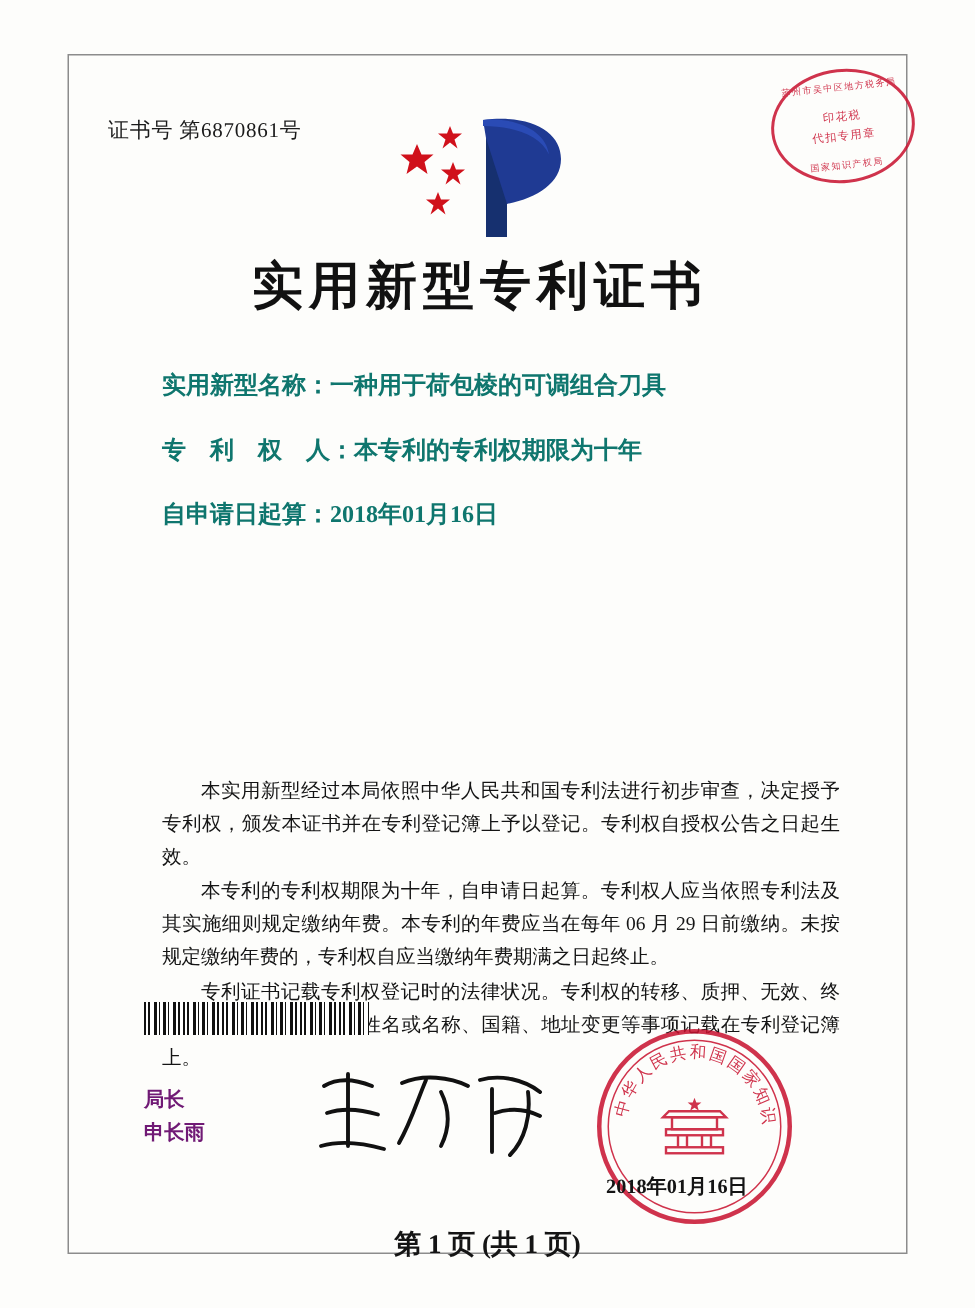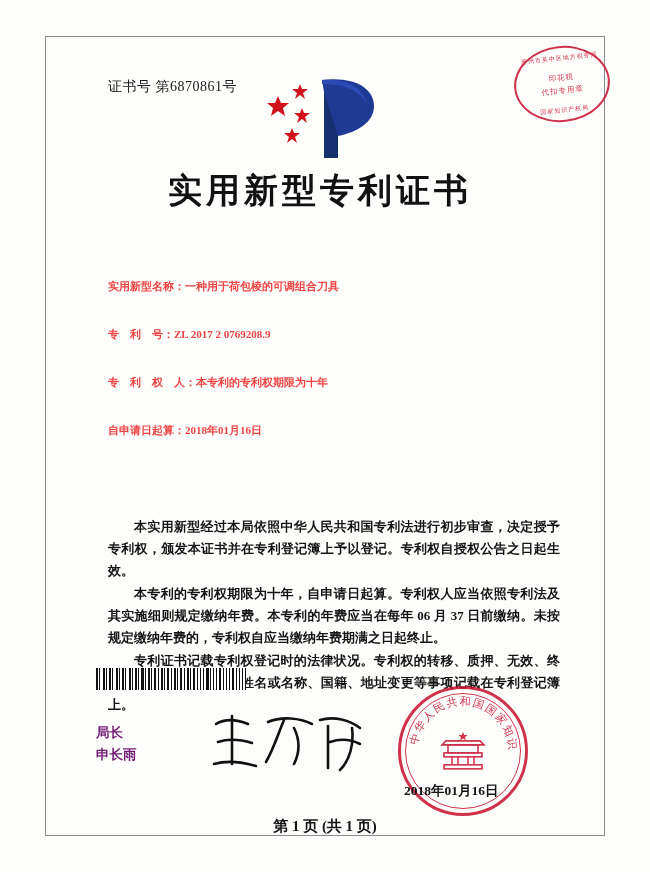--- a/index.html
+++ b/index.html
@@ -36,21 +36,20 @@
   }
 
   .cert-number {
     position: absolute;
     left: 72px;
     top: 78px;
     font-size: 14px;
     letter-spacing: 0.5px;
     color: #1a1a1a;
     font-family: "Liberation Serif", serif;
-    margin-left: 36px;
   }
 
   
   .top-seal {
     position: absolute;
     left: 514px;
     top: 46px;
     width: 92px;
     height: 72px;
     border: 2px solid #c8102e;
@@ -105,45 +104,44 @@
     color: #111;
   }
 
   .fields {
     position: absolute;
     left: 108px;
     top: 248px;
     width: 460px;
   }
   .field-row {
-    font-size: 11px;
+    font-size: 16px;
     line-height: 20px;
     margin-bottom: 23px;
-    color: #ef4444;
+    color: #0f766e;
     white-space: nowrap;
-    margin-top: 28px;
   }
   .field-label {
     display: inline-block;
     font-weight: bold;
   }
   .field-value {
     display: inline-block;
     font-weight: bold;
   }
 
   .body-text {
     position: absolute;
     left: 108px;
     top: 516px;
     width: 452px;
     font-size: 13px;
     line-height: 22px;
     color: #141414;
-    font-weight: bold;
+    font-weight: normal;
     text-align: justify;
   }
   .body-text p {
     margin: 0 0 1px 0;
     text-indent: 26px;
   }
 
   
   .barcode {
     position: absolute;
@@ -219,21 +217,21 @@
     font-weight: bold;
     color: #141414;
   }
 
   .page-footer {
     position: absolute;
     left: 0;
     top: 817px;
     width: 650px;
     text-align: center;
-    font-size: 15px;
+    font-size: 18px;
     color: #141414;
     font-weight: bold;
   }
 </style>
 </head>
 <body>
 
 <div class="page">
 
   <div class="frame"></div>
@@ -261,33 +259,30 @@
     </svg>
   </div>
 
   <div class="doc-title">实用新型专利证书</div>
 
   <div class="fields">
     <div class="field-row">
       <span class="field-label">实用新型名称：</span><span class="field-value">一种用于荷包棱的可调组合刀具</span>
     </div>
     <div class="field-row">
-      <span class="field-label">专　利　号：</span><span class="field-value">ZL 2017 2 0769208.9</span>
-    </div>
-    <div class="field-row">
       <span class="field-label">专　利　权　人：</span><span class="field-value">本专利的专利权期限为十年</span>
     </div>
     <div class="field-row">
       <span class="field-label">自申请日起算：</span><span class="field-value">2018年01月16日</span>
     </div>
   </div>
 
   <div class="body-text">
     <p>本实用新型经过本局依照中华人民共和国专利法进行初步审查，决定授予专利权，颁发本证书并在专利登记簿上予以登记。专利权自授权公告之日起生效。</p>
-    <p>本专利的专利权期限为十年，自申请日起算。专利权人应当依照专利法及其实施细则规定缴纳年费。本专利的年费应当在每年 06 月 37 日前缴纳。未按规定缴纳年费的，专利权自应当缴纳年费期满之日起终止。</p>
+    <p>本专利的专利权期限为十年，自申请日起算。专利权人应当依照专利法及其实施细则规定缴纳年费。本专利的年费应当在每年 06 月 29 日前缴纳。未按规定缴纳年费的，专利权自应当缴纳年费期满之日起终止。</p>
     <p>专利证书记载专利权登记时的法律状况。专利权的转移、质押、无效、终止、恢复和专利权人的姓名或名称、国籍、地址变更等事项记载在专利登记簿上。</p>
   </div>
 
   <div class="barcode"></div>
 
   <div class="signature-block">
     <div>局长</div>
     <div>申长雨</div>
   </div>
 

